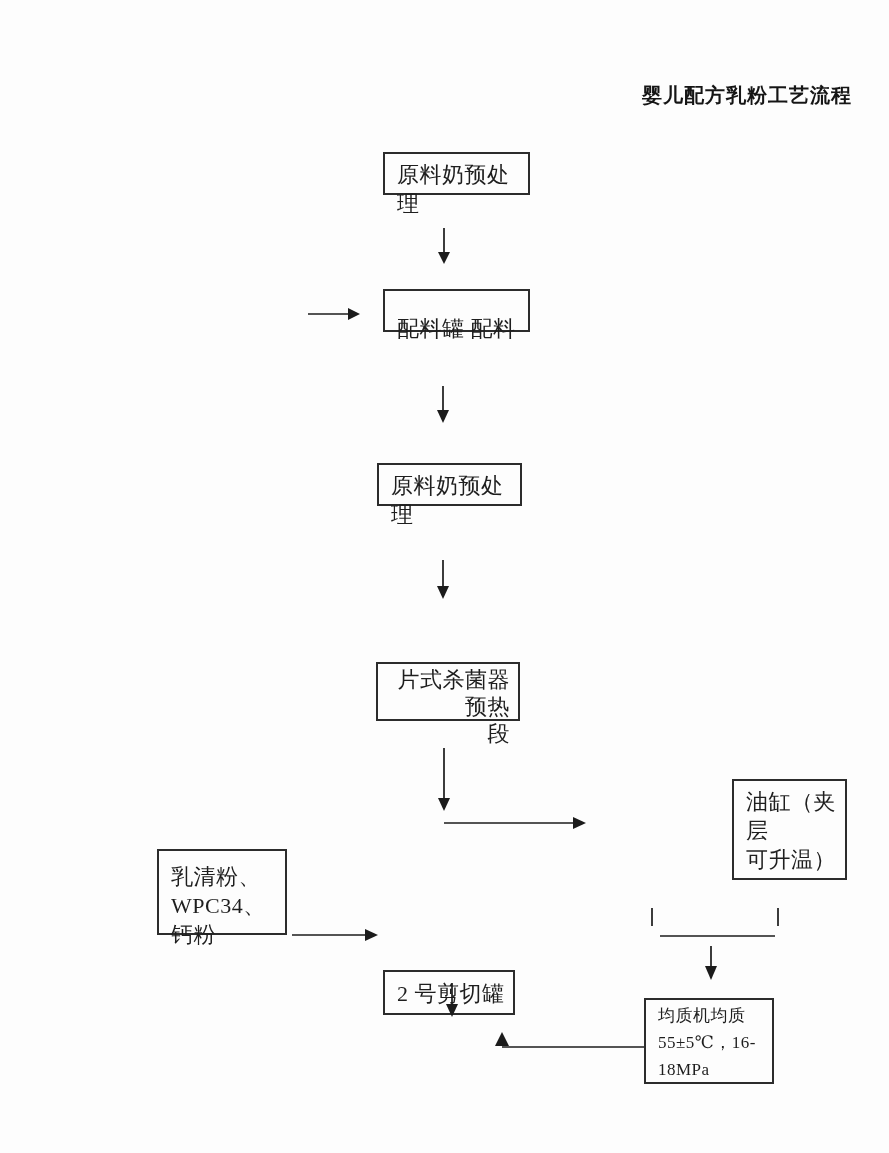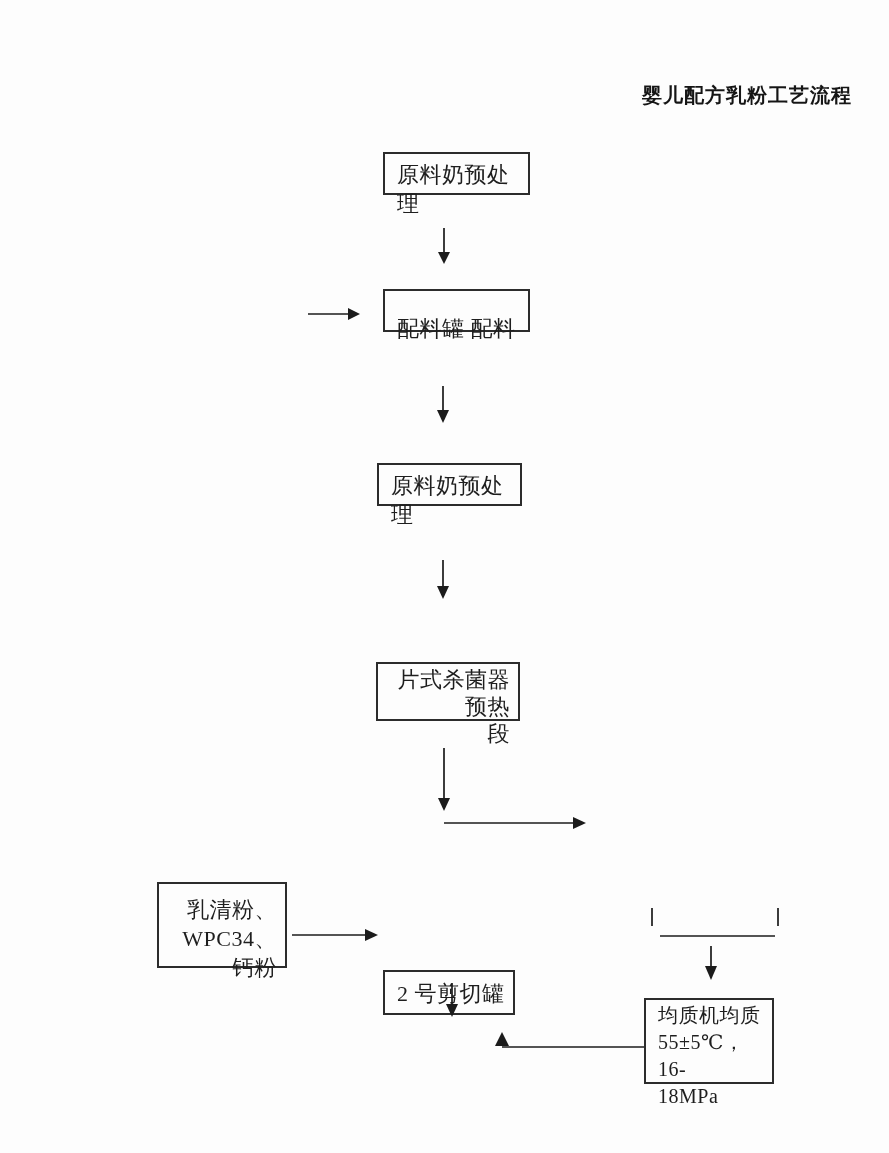--- a/index.html
+++ b/index.html
@@ -33,37 +33,39 @@
     letter-spacing:0.5px;
   }
   
   #n-raw-milk     {left:383px;top:152px;width:147px;height:43px;padding-top:6px;}
   #n-shear1       {left:100px;top:239px;width:184px;height:113px;padding-top:9px;}
   #n-mixing       {left:383px;top:289px;width:147px;height:43px;padding-top:23px;}
   #n-clarifier    {left:377px;top:463px;width:145px;height:43px;padding-top:6px;}
   #n-preheater    {left:376px;top:662px;width:144px;height:59px;padding-top:2px;line-height:27px;text-align:right;}
   #n-additives    {left:588px;top:779px;width:129px;height:101px;padding-top:6px;}
   #n-oiltank      {left:732px;top:779px;width:115px;height:101px;padding-top:6px;}
-  #n-whey         {left:157px;top:882px;width:130px;height:86px;padding-top:11px;text-align:right;}
+  #n-whey         {left:157px;top:849px;width:130px;height:86px;padding-top:11px;}
   #n-shear2       {left:383px;top:922px;width:132px;height:45px;padding-top:7px;margin-top:48px;}
-  #n-homogenizer  {left:644px;top:998px;width:130px;height:86px;padding-top:2px;font-size:20px;line-height:27px;}
+  #n-homogenizer  {left:644px;top:998px;width:130px;height:86px;padding-top:2px;font-size:17px;line-height:27px;}
   #connectors{position:absolute;left:0;top:0;pointer-events:none;}
 </style>
 </head>
 <body>
 
 <div id="page">
 
   <div class="title">婴儿配方乳粉工艺流程</div>
 
   <div class="node" id="n-raw-milk">原料奶预处理</div>
   <div class="node" id="n-mixing">配料罐  配料</div>
   <div class="node" id="n-clarifier">原料奶预处理</div>
   <div class="node" id="n-preheater">片式杀菌器预热
 段</div>
+  <div class="node" id="n-oiltank">油缸（夹层
+可升温）</div>
   <div class="node" id="n-whey">乳清粉、
 WPC34、钙粉</div>
   <div class="node" id="n-shear2">2 号剪切罐</div>
   <div class="node" id="n-homogenizer">均质机均质
 55±5℃，16-
 18MPa</div>
 
   <svg id="connectors" width="889" height="1153" viewBox="0 0 889 1153" stroke="#1b1b1b" stroke-width="1.7" fill="#1b1b1b">
 
     <g>

